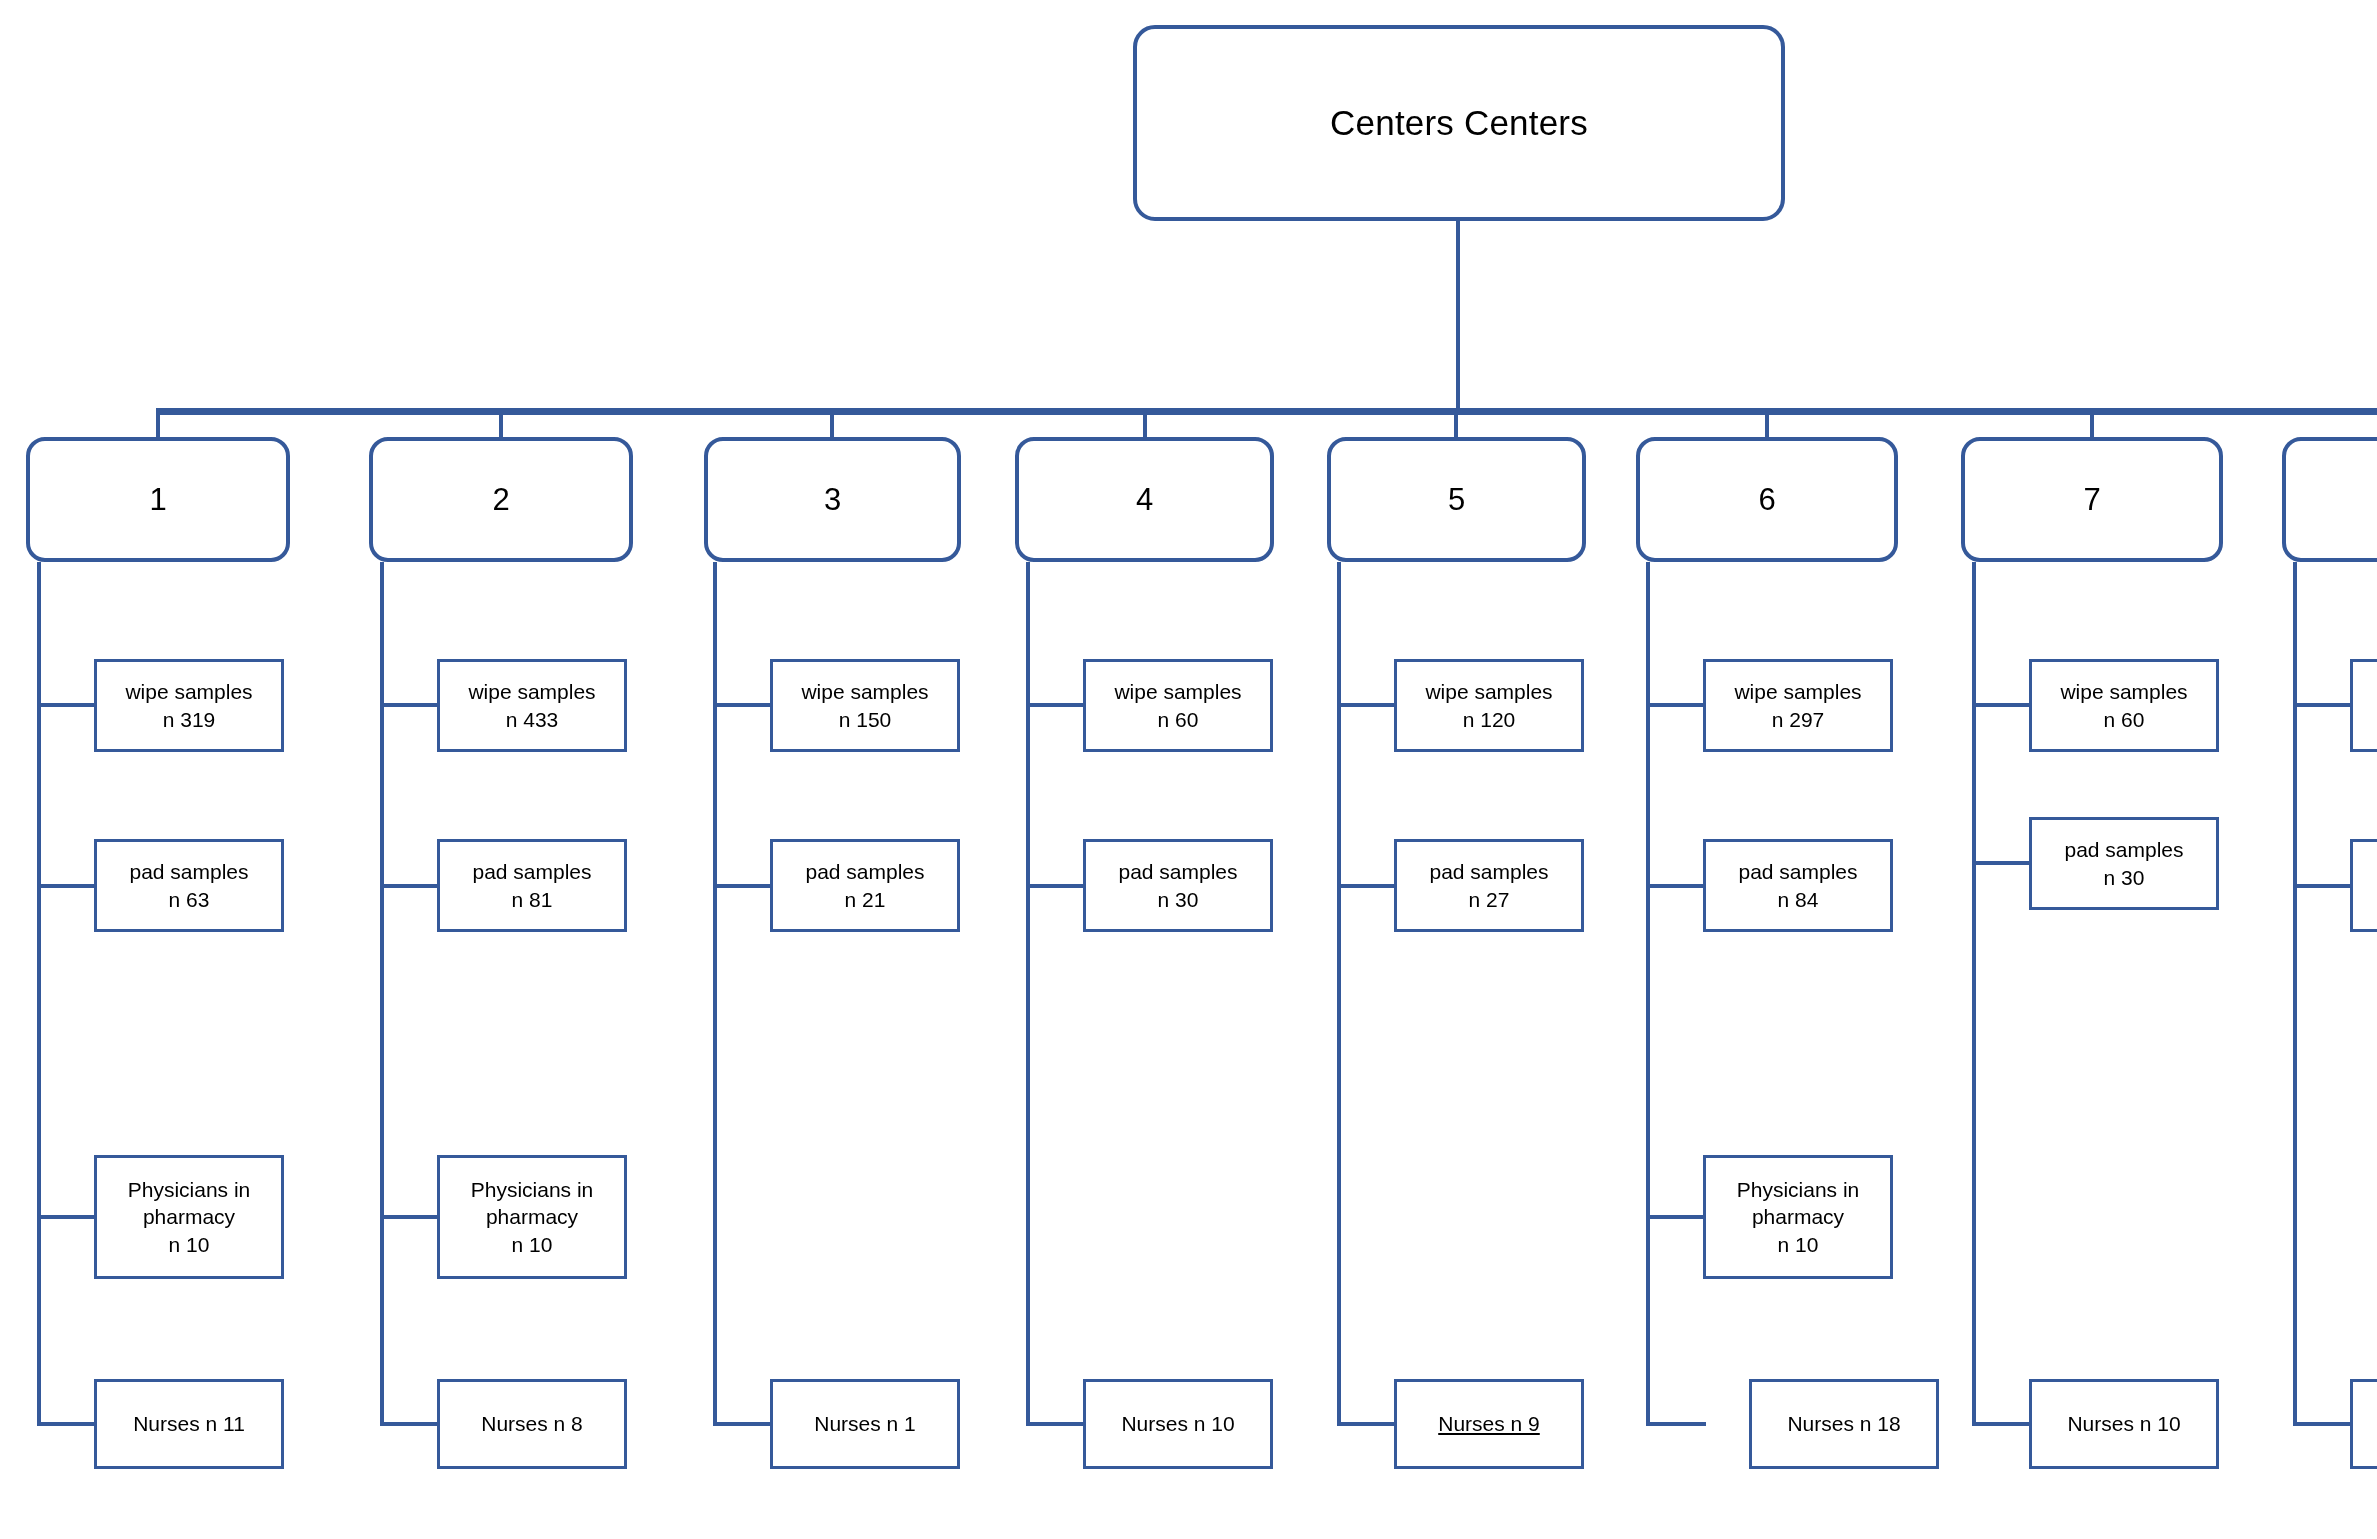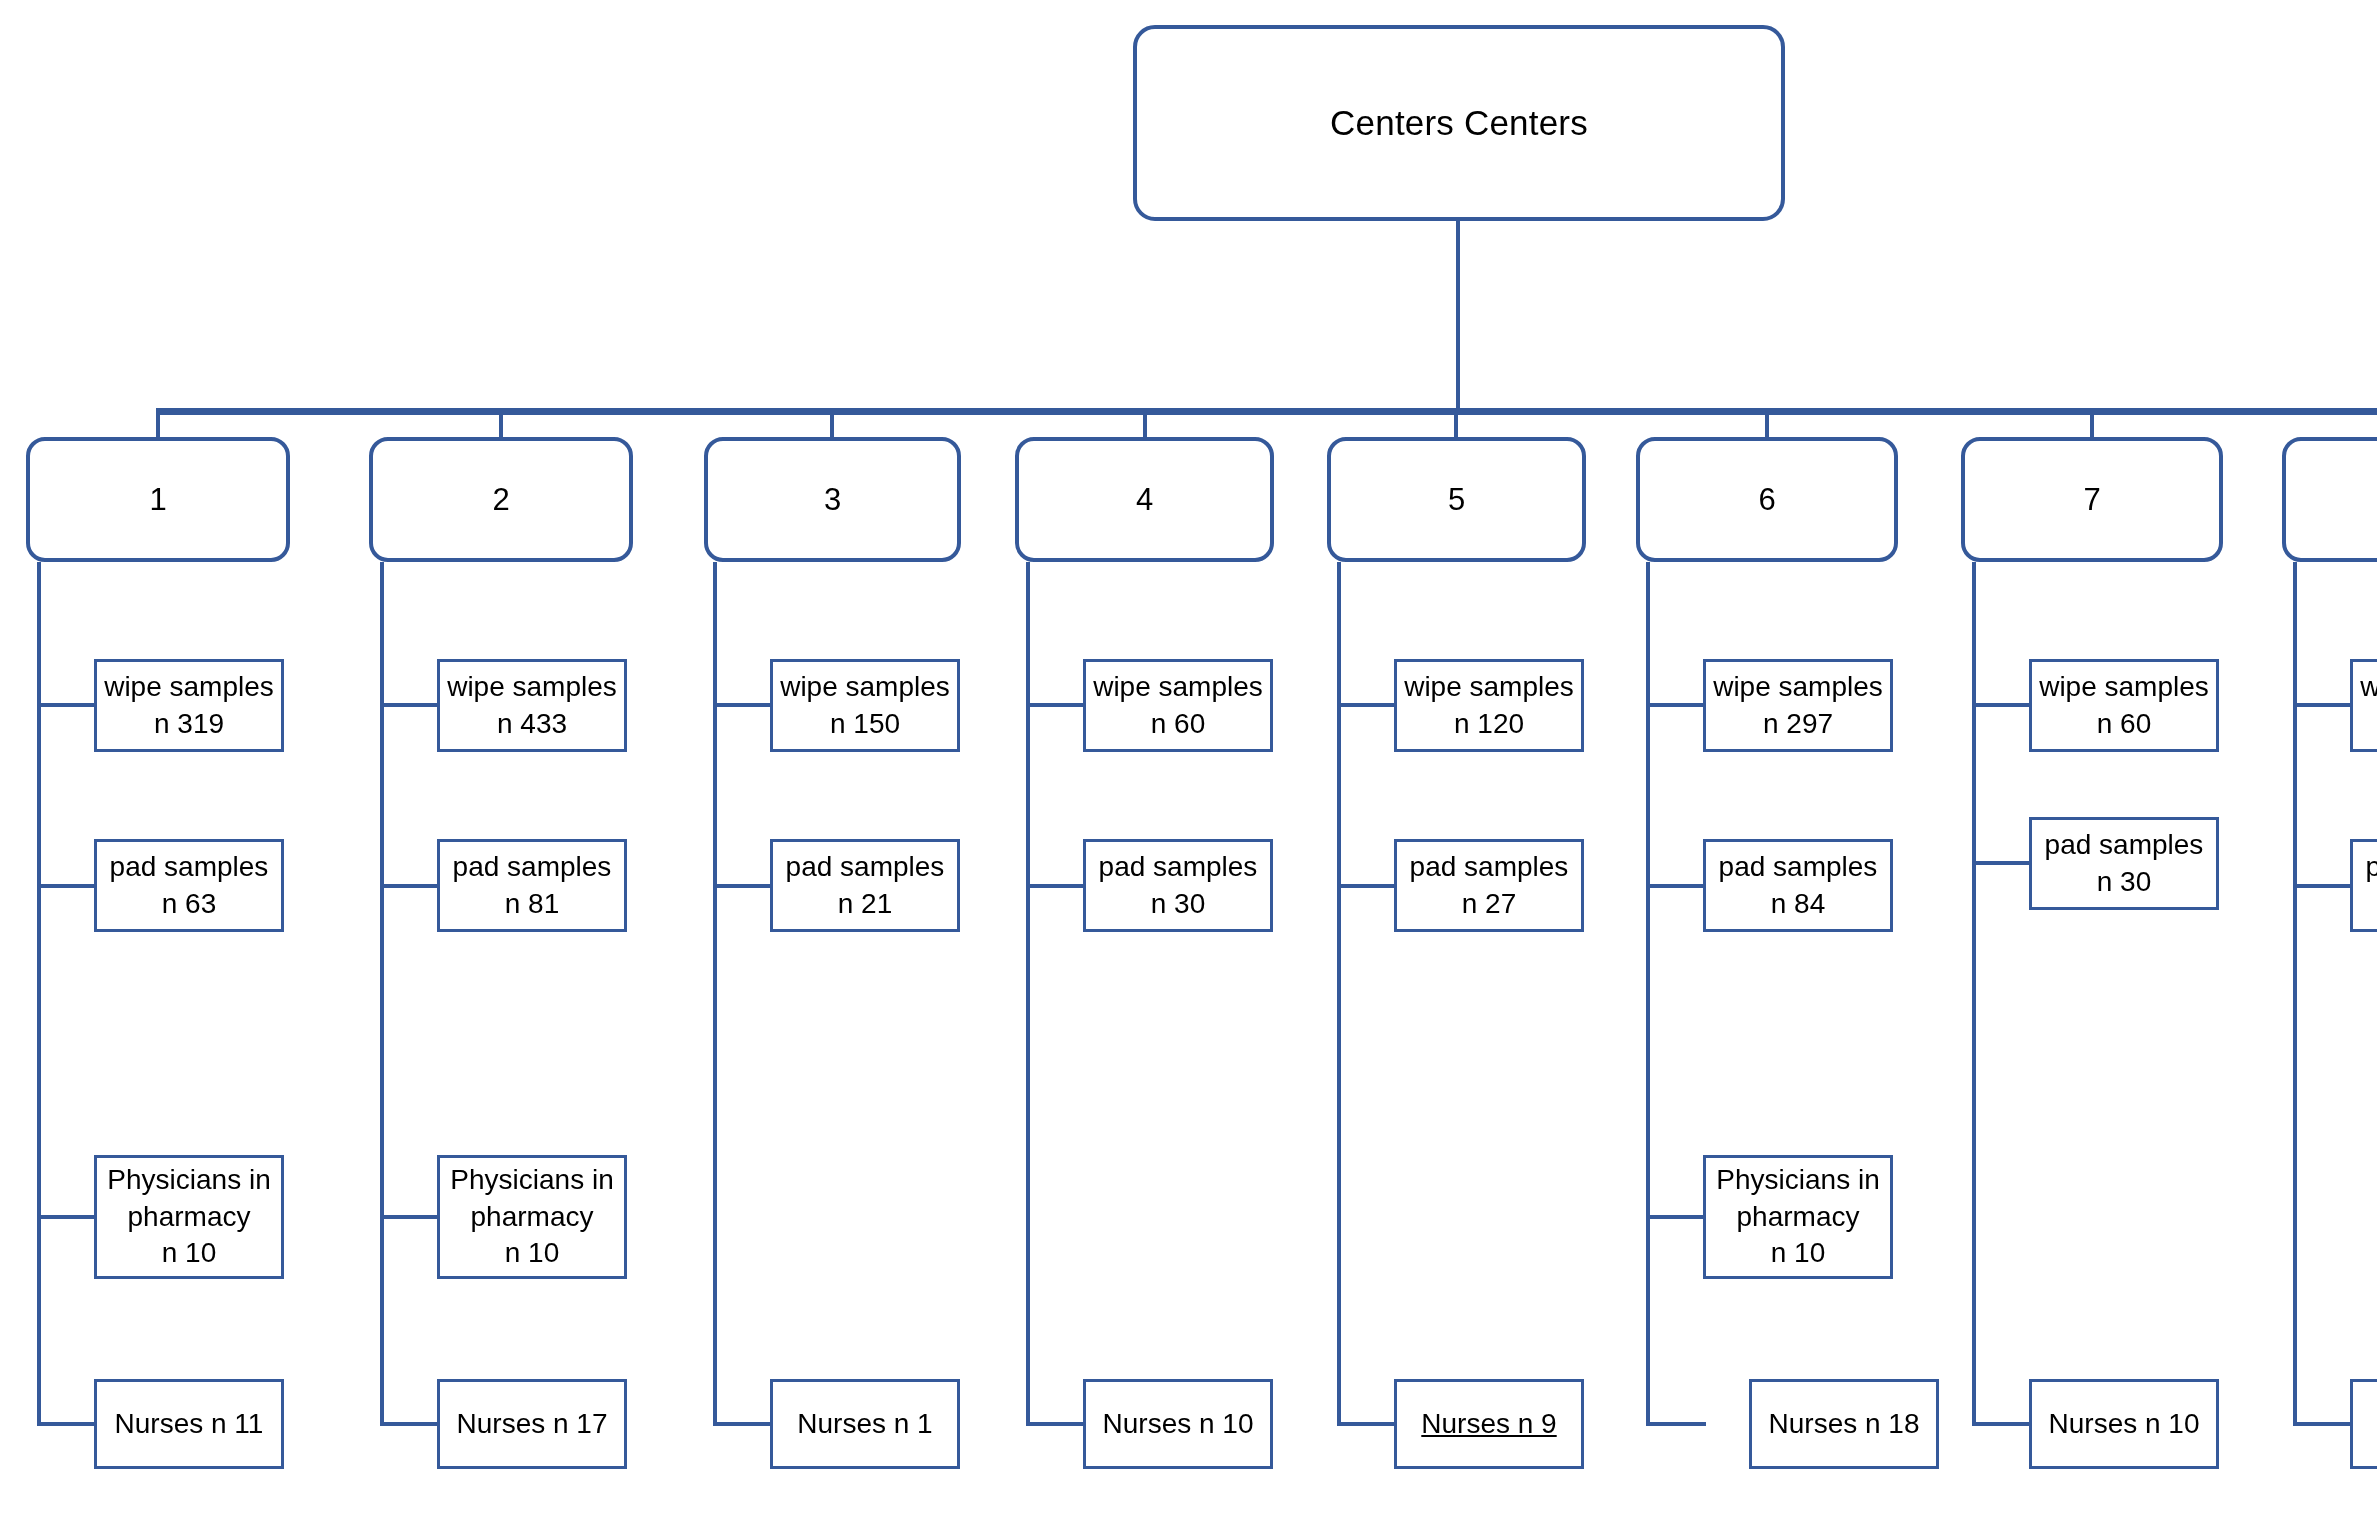--- a/index.html
+++ b/index.html
@@ -33,21 +33,21 @@
 
   
   .leaf-node{
     position:absolute;
     border:3.8px solid #35599A;
     background:#ffffff;
     box-sizing:border-box;
     display:flex;align-items:center;justify-content:center;
     text-align:center;
     color:#000;
-    font-size:28px;
+    font-size:21px;
     line-height:1.30;
     padding:1px 2.9px;
     white-space:pre-line;
   }
 
   
   .conn{position:absolute;background:#35599A;}
   .conn-v{width:4.3px;}
   .conn-bus{height:6.7px;}
   .conn-stub{height:4.3px;}
@@ -123,21 +123,21 @@
       <div class="center-node" style="left:369px;top:437px;width:264px;height:125px;">
         <span>2</span>
       </div>
       <div class="leaf-node" style="left:437px;top:659px;width:190px;height:93px;"><span>wipe samples
 n 433</span></div>
       <div class="leaf-node" style="left:437px;top:839px;width:190px;height:93px;"><span>pad samples
 n 81</span></div>
       <div class="leaf-node" style="left:437px;top:1155px;width:190px;height:124px;"><span>Physicians in
 pharmacy
 n 10</span></div>
-      <div class="leaf-node" style="left:437px;top:1379px;width:190px;height:90px;"><span>Nurses n 17</span></div>
+      <div class="leaf-node" style="left:437px;top:1379px;width:190px;height:90px;"><span>Nurses n 8</span></div>
       <div class="center-node" style="left:704px;top:437px;width:257px;height:125px;">
         <span>3</span>
       </div>
       <div class="leaf-node" style="left:770px;top:659px;width:190px;height:93px;"><span>wipe samples
 n  150</span></div>
       <div class="leaf-node" style="left:770px;top:839px;width:190px;height:93px;"><span>pad samples
 n 21</span></div>
       <div class="leaf-node" style="left:770px;top:1379px;width:190px;height:90px;"><span>Nurses n 1</span></div>
       <div class="center-node" style="left:1015px;top:437px;width:259px;height:125px;">
         <span>4</span>

